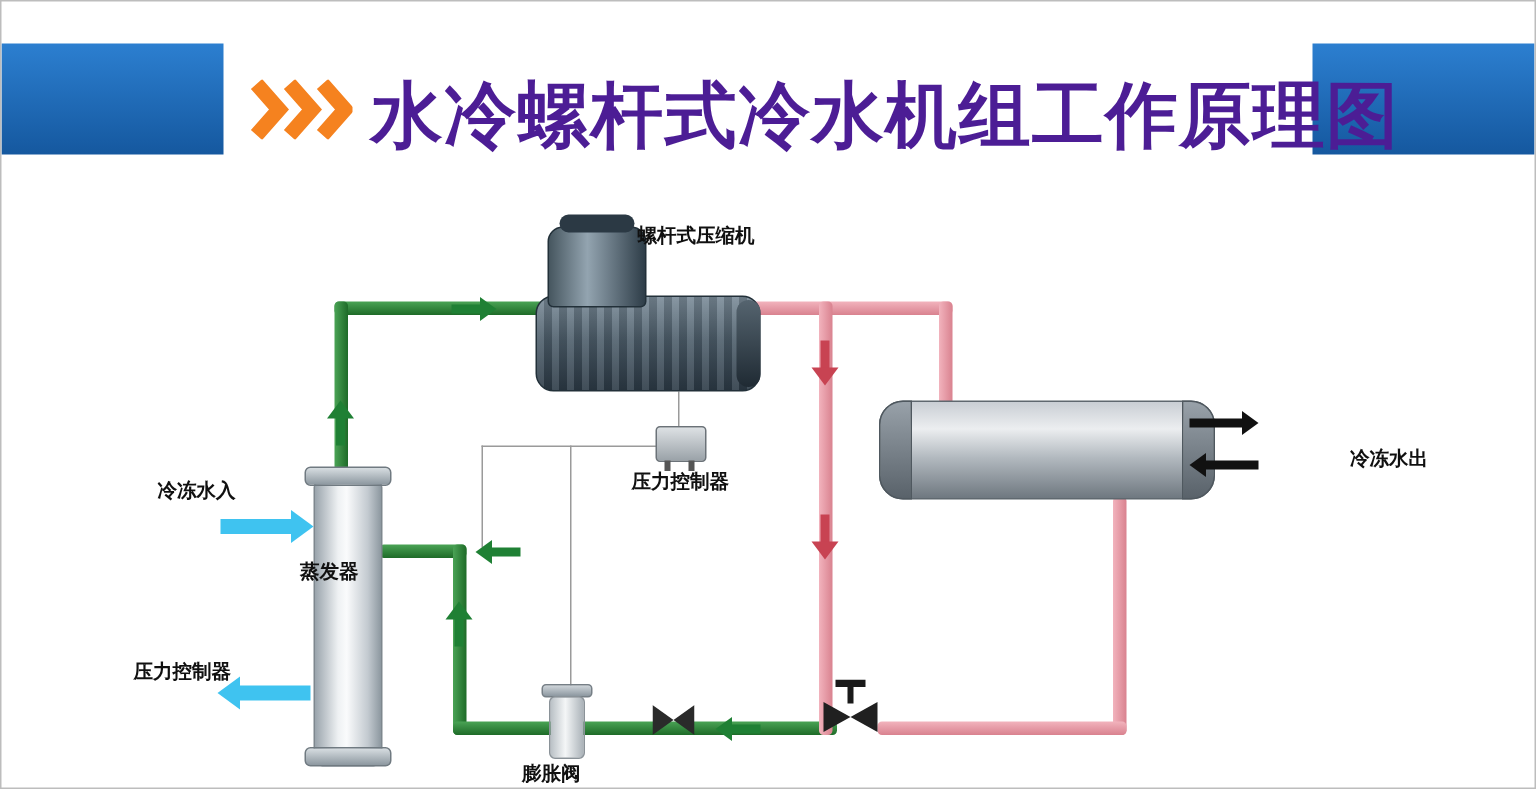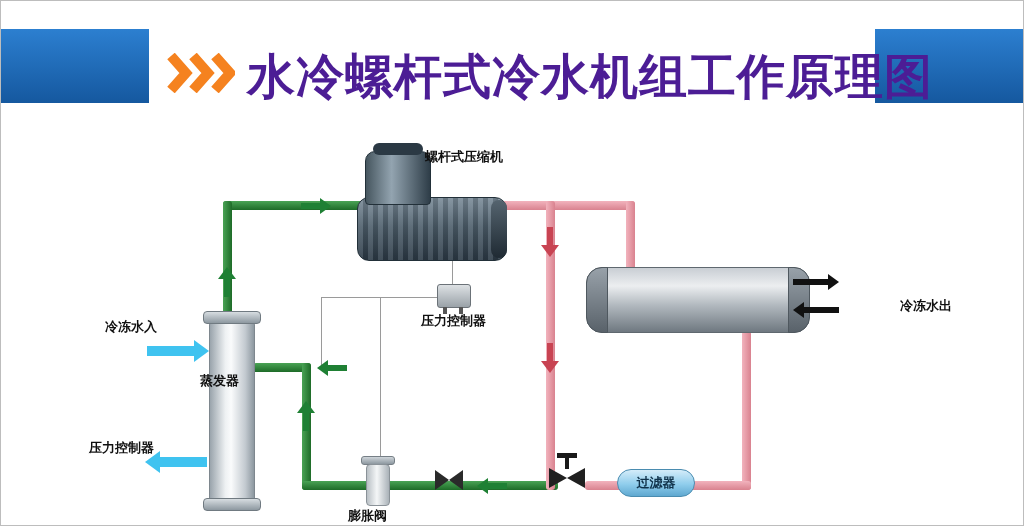--- a/index.html
+++ b/index.html
@@ -125,23 +125,20 @@
   <div class="comp-motor-cap"></div>
 
   <div class="pctrl"></div>
   <div class="pctrl-leg" style="left:442px;"></div>
   <div class="pctrl-leg" style="left:458px;"></div>
 
   <div class="cond-body"></div>
   <div class="cond-cap l"></div>
   <div class="cond-cap r"></div>
 
-  <div class="filter">
-    <span>过滤器</span>
-  </div>
 
   <div class="exv-flange"></div>
   <div class="exv-body"></div>
 
   <div class="svgbox" style="left:545px;top:452px;">
     <svg width="42" height="40" viewBox="0 0 42 40">
       <rect x="11" y="0" width="20" height="5" fill="#1a1a1a"></rect>
       <rect x="19" y="4" width="4" height="12" fill="#1a1a1a"></rect>
       <polygon points="3,15 21,25 3,35" fill="#202020"></polygon>
       <polygon points="39,15 21,25 39,35" fill="#202020"></polygon>

